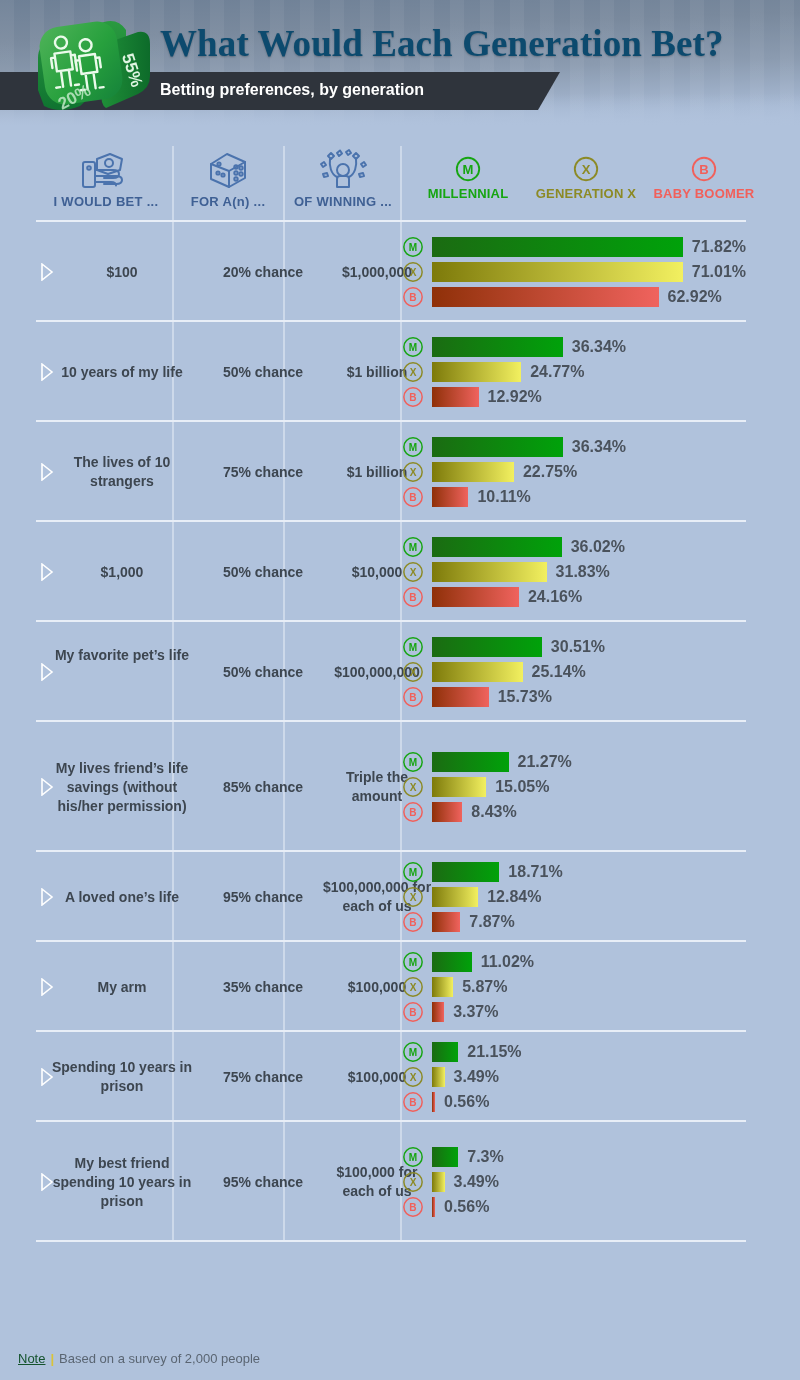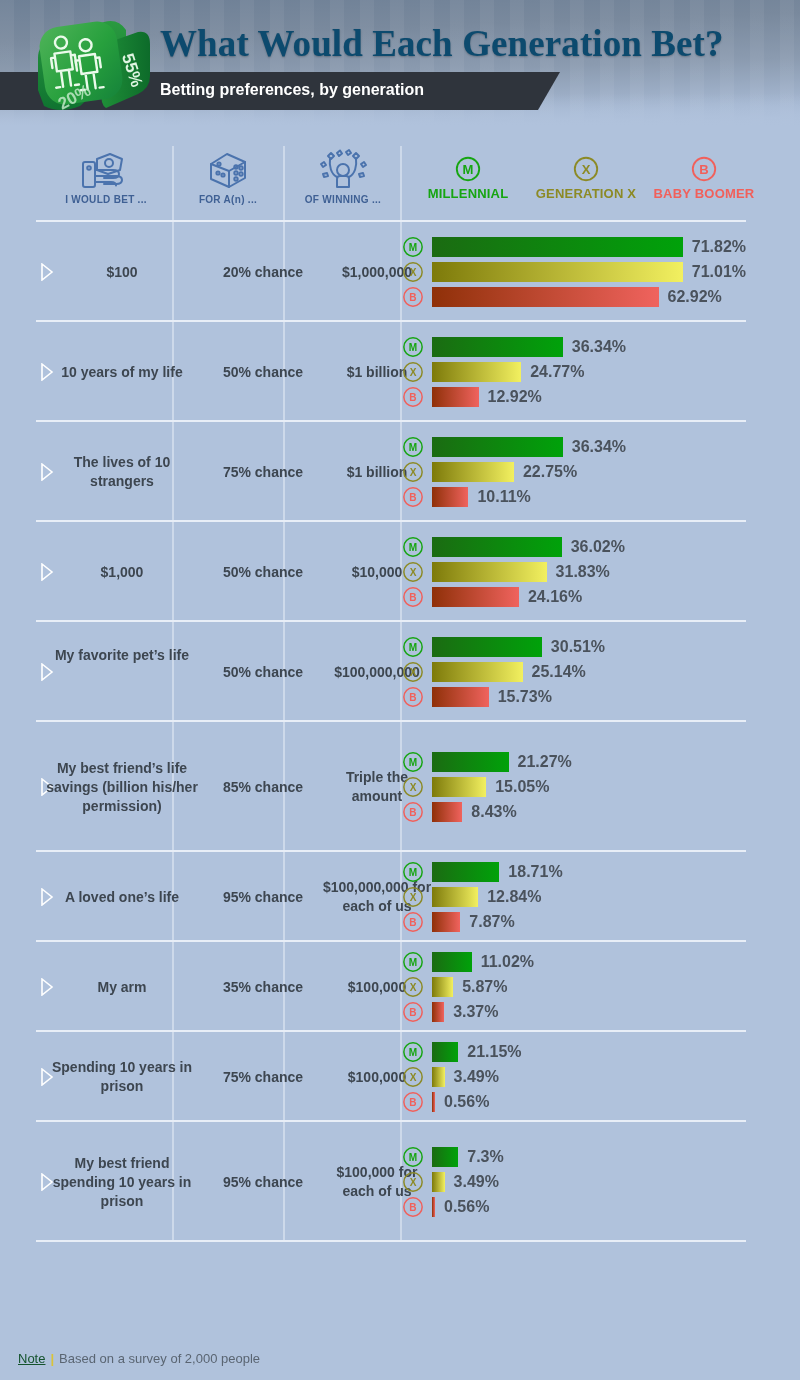--- a/index.html
+++ b/index.html
@@ -47,21 +47,21 @@
   #dice-logo { position: absolute; left: 24px; top: 10px; width: 140px; height: 120px; z-index: 6; }
 
   
   #table { position: absolute; left: 36px; top: 146px; width: 728px; }
 
   .hdr-row { position: relative; height: 76px; }
   .col-div { position: absolute; top: 0; width: 2px; background: #cdd9ea; }
 
   .hdr-cell { position: absolute; top: 0; text-align: center; }
   .hdr-ico { height: 44px; display: flex; align-items: flex-end; justify-content: center; }
-  .hdr-lbl { margin-top: 4px; font-size: 10px; font-weight: bold; color: #3f6094; letter-spacing: .3px; white-space: nowrap; }
+  .hdr-lbl { margin-top: 4px; font-size: 13px; font-weight: bold; color: #3f6094; letter-spacing: .3px; white-space: nowrap; }
 
   .legend { position: absolute; top: 6px; text-align: center; }
   .leg-badge { height: 34px; display:flex; align-items:center; justify-content:center; }
   .leg-lbl { font-size: 13px; font-weight: bold; white-space: nowrap; letter-spacing:.2px;}
 
   .hrule { position: absolute; left: 0; width: 710px; height: 2px; background: #e8eef7; }
 
   .row { position: relative; }
   .row-sep { position:absolute; left:0; width:710px; height:2px; background:#e8eef7; bottom:0; }
 
@@ -457,21 +457,21 @@
       </div>
       <div class="row" style="height: 130px;">
         <div class="col-div" style="left:136px;height:130px;"></div>
         <div class="col-div" style="left:247px;height:130px;"></div>
         <div class="col-div" style="left:364px;height:130px;"></div>
         <div class="tri" style="top:56px;">
       <svg width="14" height="18" viewBox="0 0 14 18">
             <path d="M2 1 L12 9 L2 17 Z" fill="none" stroke="#ffffff" stroke-width="1.6"></path>
           </svg>
         </div>
-        <div class="cell-bet" style="top:65px;transform:translateY(-50%);">My best friend’s life savings (billion his/her permission)</div>
+        <div class="cell-bet" style="top:65px;transform:translateY(-50%);">My lives friend’s life savings (without his/her permission)</div>
         <div class="cell-chance" style="top:65px;transform:translateY(-50%);">85% chance</div>
         <div class="cell-win" style="top:65px;transform:translateY(-50%);">Triple the amount</div>
         <div class="bars" style="top:27px;">
           <div class="barline">
         <span class="badge">
           <svg viewBox="0 0 24 24" width="22" height="22">
                 <circle cx="12" cy="12" r="10" fill="none" stroke="#16a511" stroke-width="1.6"></circle>
           <text x="12" y="16.5" text-anchor="middle" font-family="Liberation Sans, sans-serif" font-size="11" font-weight="bold" fill="#16a511">M</text>
               </svg>
         </span>

